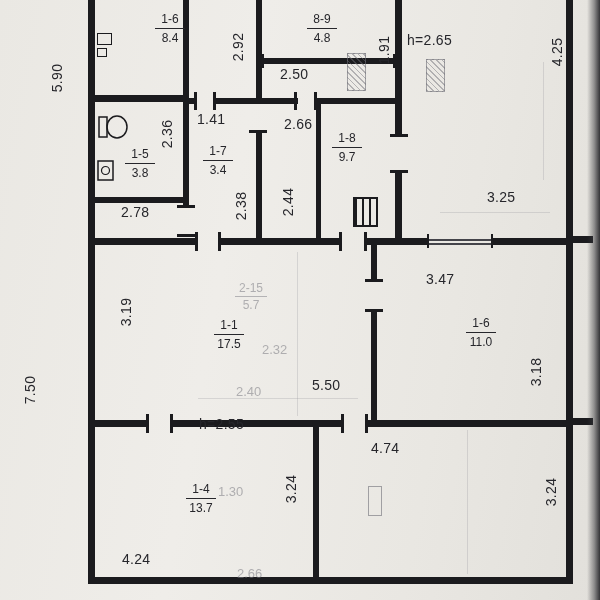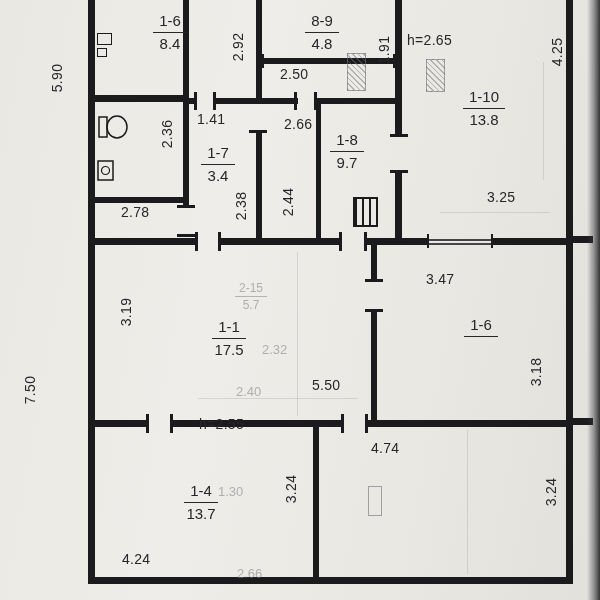--- a/index.html
+++ b/index.html
@@ -7,21 +7,21 @@
     position:relative;width:600px;height:600px;overflow:hidden;
     background:linear-gradient(100deg,#eae8e3 0%,#efede9 38%,#e9e7e2 72%,#e2e0db 100%);
     font-family:"Liberation Sans",sans-serif;color:#26262b;
   }
   .edge-shadow-right{position:absolute;right:0;top:0;width:13px;height:600px;
     background:linear-gradient(to right,rgba(60,60,64,0) 0%,rgba(60,60,64,.5) 55%,rgba(32,32,36,.9) 100%);}
   .wall{position:absolute;background:#1b1b1e;}
   .wall-thin{position:absolute;background:#44444a;}
   .tick{position:absolute;background:#1b1b1e;}
   .bleed{position:absolute;background:rgba(140,140,146,.25);}
-  .room-label{position:absolute;text-align:center;font-size:15px;line-height:1.25;}
+  .room-label{position:absolute;text-align:center;font-size:12px;line-height:1.25;}
   .room-num{display:inline-block;border-bottom:1.5px solid #26262b;padding:0 6px 1px;}
   .room-area{display:block;padding-top:2px;}
   .dim{position:absolute;font-size:14px;white-space:nowrap;letter-spacing:.3px;}
   .dim.vert{width:44px;height:18px;line-height:18px;text-align:center;transform:rotate(-90deg);}
   .ghost{position:absolute;color:rgba(122,122,130,.55);font-size:13px;white-space:nowrap;}
   .ghost-room{position:absolute;text-align:center;color:rgba(122,122,130,.55);font-size:12px;line-height:1.2;}
   .ghost-room .gnum{display:inline-block;border-bottom:1px solid rgba(122,122,130,.5);padding:0 4px 1px;}
   .ghost-room .garea{display:block;padding-top:1px;}
   .fixture{position:absolute;border:2px solid #1b1b1e;background:transparent;box-sizing:border-box;}
   .fixture.thin{border-width:1.5px;}
@@ -122,38 +122,39 @@
   <div class="ghost-fixture" style="left:368px;top:486px;width:14px;height:30px"></div>
 
   <div class="room-label" style="left:138px;top:12px;width:64px">
     <span class="room-num">1-6</span>
     <span class="room-area">8.4</span>
   </div>
   <div class="room-label" style="left:290px;top:12px;width:64px">
     <span class="room-num">8-9</span>
     <span class="room-area">4.8</span>
   </div>
-  <div class="room-label" style="left:450px;top:88px;width:68px">
-    <span class="room-num">1-10</span>
-    <span class="room-area">13.8</span>
+  <div class="room-label" style="left:108px;top:147px;width:64px">
+    <span class="room-num">1-5</span>
+    <span class="room-area">3.8</span>
   </div>
   <div class="room-label" style="left:186px;top:144px;width:64px">
     <span class="room-num">1-7</span>
     <span class="room-area">3.4</span>
   </div>
   <div class="room-label" style="left:315px;top:131px;width:64px">
     <span class="room-num">1-8</span>
     <span class="room-area">9.7</span>
   </div>
   <div class="room-label" style="left:194px;top:318px;width:70px">
     <span class="room-num">1-1</span>
     <span class="room-area">17.5</span>
   </div>
   <div class="room-label" style="left:446px;top:316px;width:70px">
     <span class="room-num">1-6</span>
+    <span class="room-area">11.0</span>
   </div>
   <div class="room-label" style="left:165px;top:482px;width:72px">
     <span class="room-num">1-4</span>
     <span class="room-area">13.7</span>
   </div>
 
   <span class="dim" style="left:407px;top:32px">h=2.65</span>
   <span class="dim" style="left:280px;top:66px">2.50</span>
   <span class="dim" style="left:197px;top:111px">1.41</span>
   <span class="dim" style="left:284px;top:116px">2.66</span>

